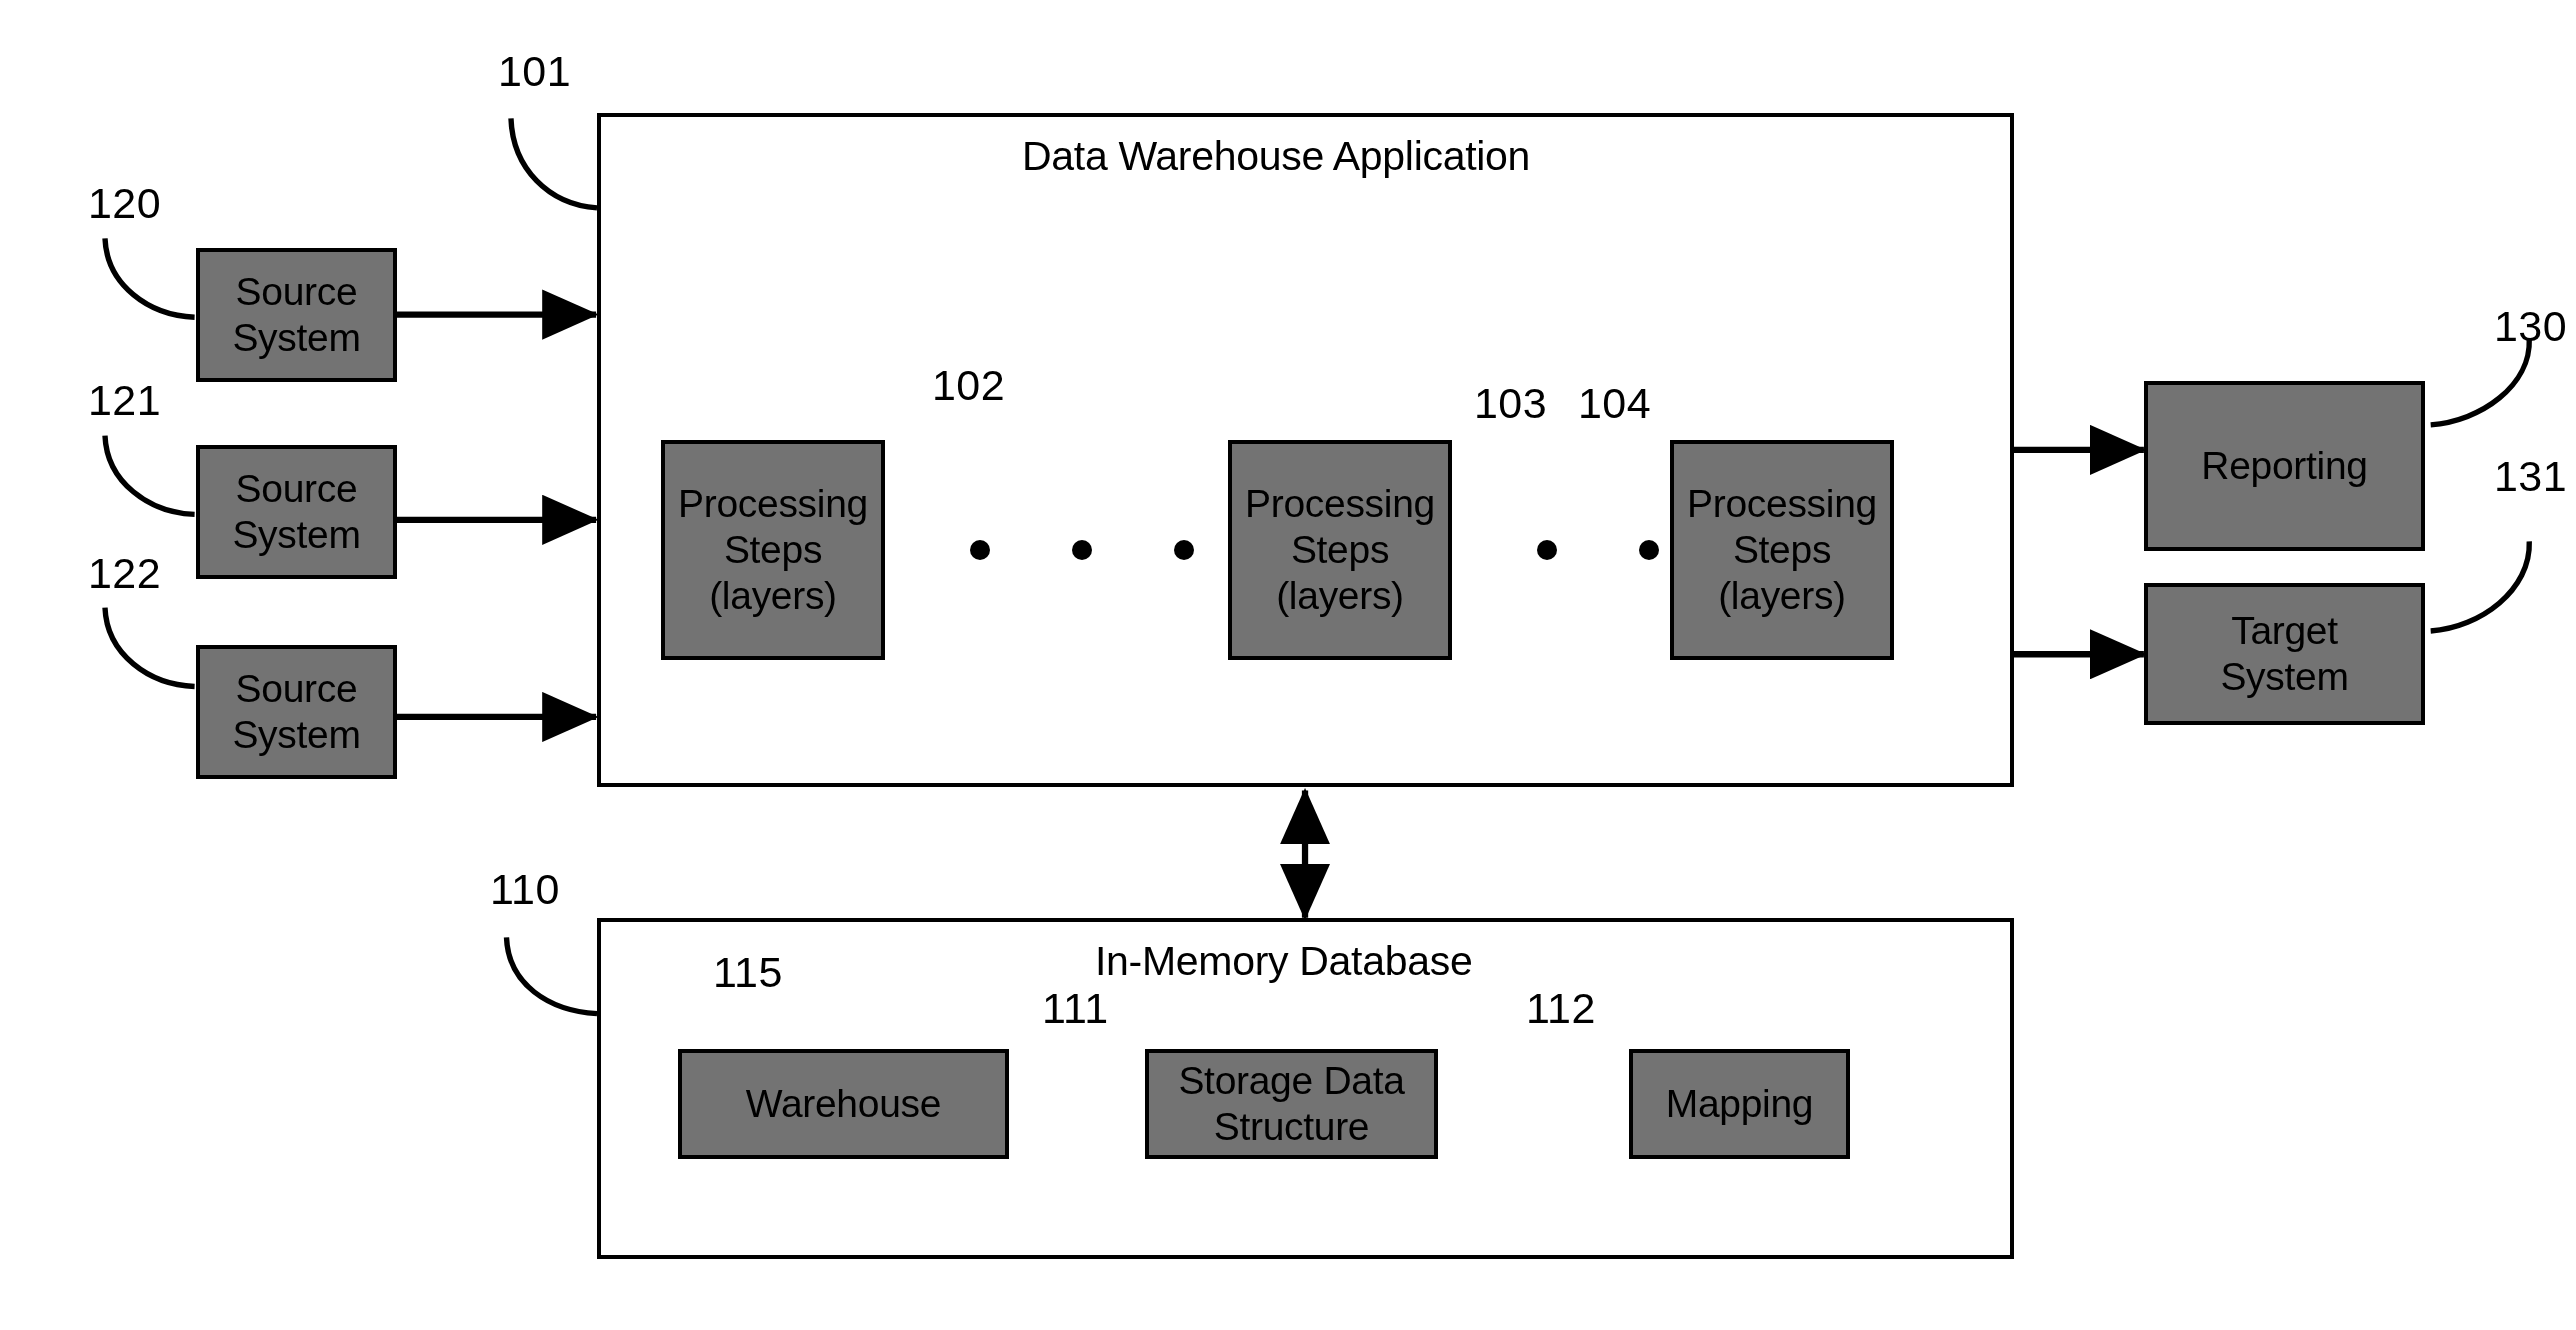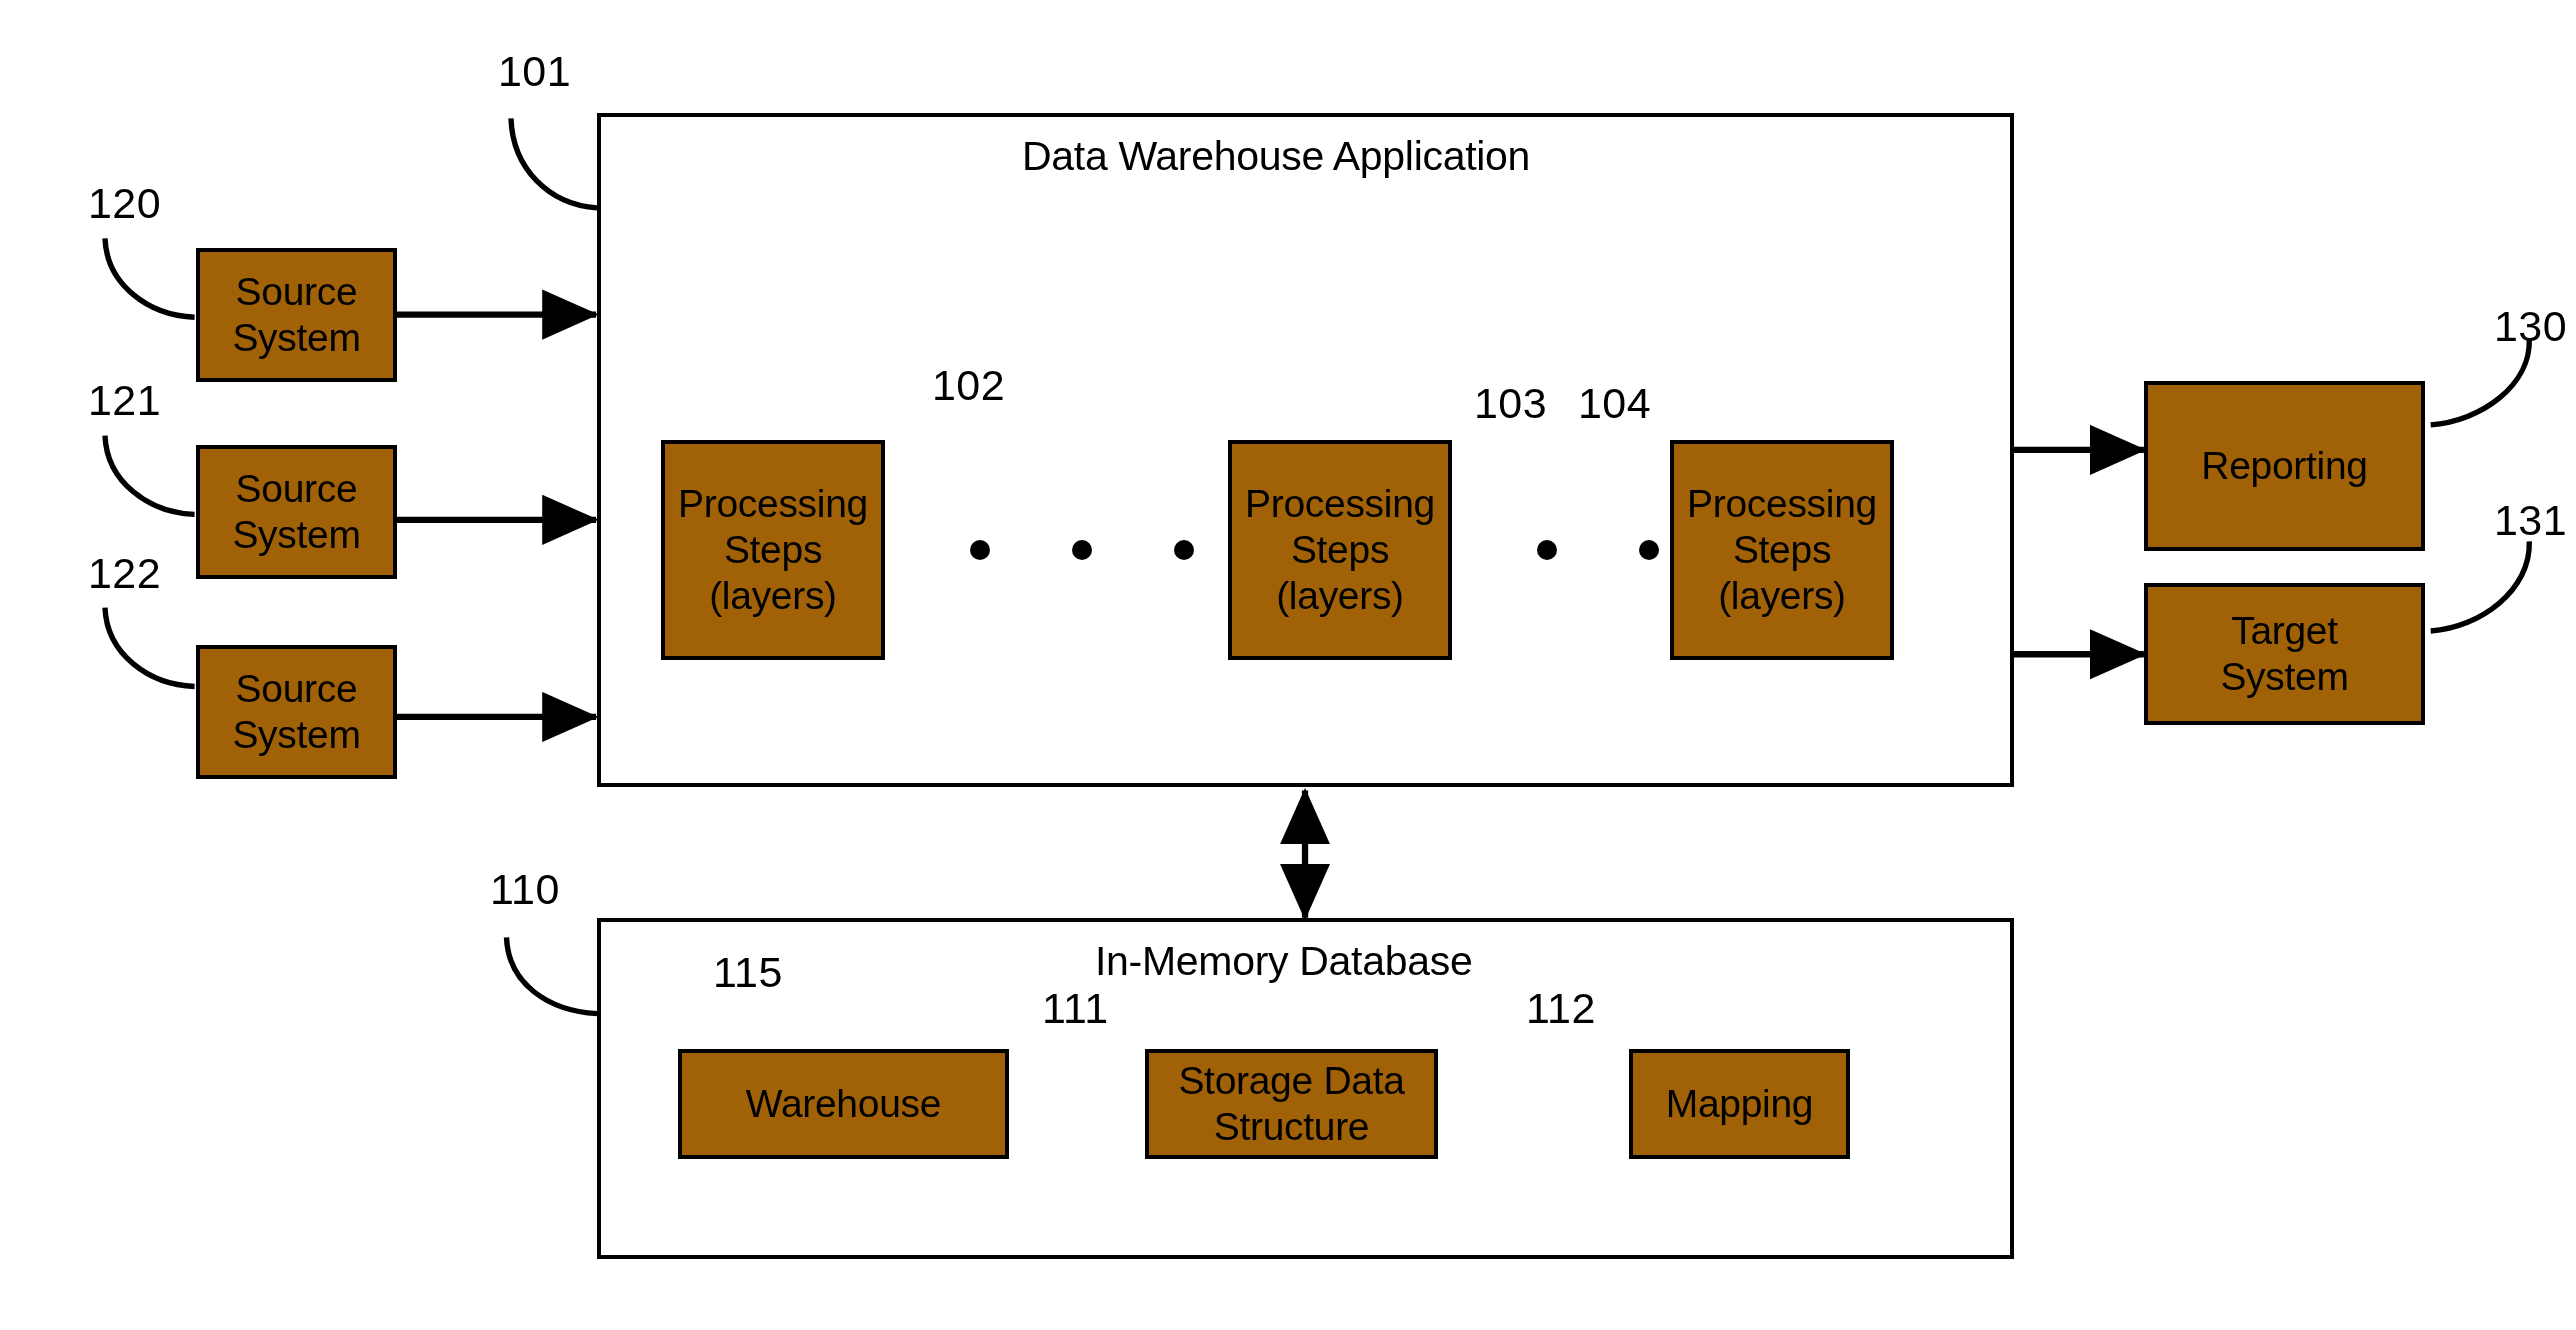--- a/index.html
+++ b/index.html
@@ -20,21 +20,21 @@
     top: 0;
     left: 0;
     width: 2576px;
     height: 1330px;
     pointer-events: none;
   }
   .box {
     position: absolute;
     box-sizing: border-box;
     border: 4.5px solid #000;
-    background: #a16207;
+    background: #737373;
     display: flex;
     align-items: center;
     justify-content: center;
     text-align: center;
     color: #000;
   }
   .box-label {
     font-size: 39px;
     line-height: 1.18;
     letter-spacing: -0.3px;
@@ -179,21 +179,21 @@
 
   <div class="box" style="left:2144px; top:381px; width:281px; height:170px;">
     <span class="box-label">Reporting</span>
   </div>
   <div class="ref" style="left:2494px; top:278px;margin-top:24px;">130</div>
 
   <div class="box" style="left:2144px; top:583px; width:281px; height:142px;">
     <span class="box-label">Target
 System</span>
   </div>
-  <div class="ref" style="left:2494px; top:496px;">131</div>
+  <div class="ref" style="left:2494px; top:452px;">131</div>
 
   <div class="container-box" style="left:597px; top:918px; width:1417px; height:341px;"></div>
 
   <div class="container-title" style="left:1095px; top:938px;">In-Memory Database</div>
 
   <div class="ref" style="left:490px; top:865px;">110</div>
 
   <div class="box" style="left:678px; top:1049px; width:331px; height:110px;">
     <span class="box-label">Warehouse</span>
   </div>

